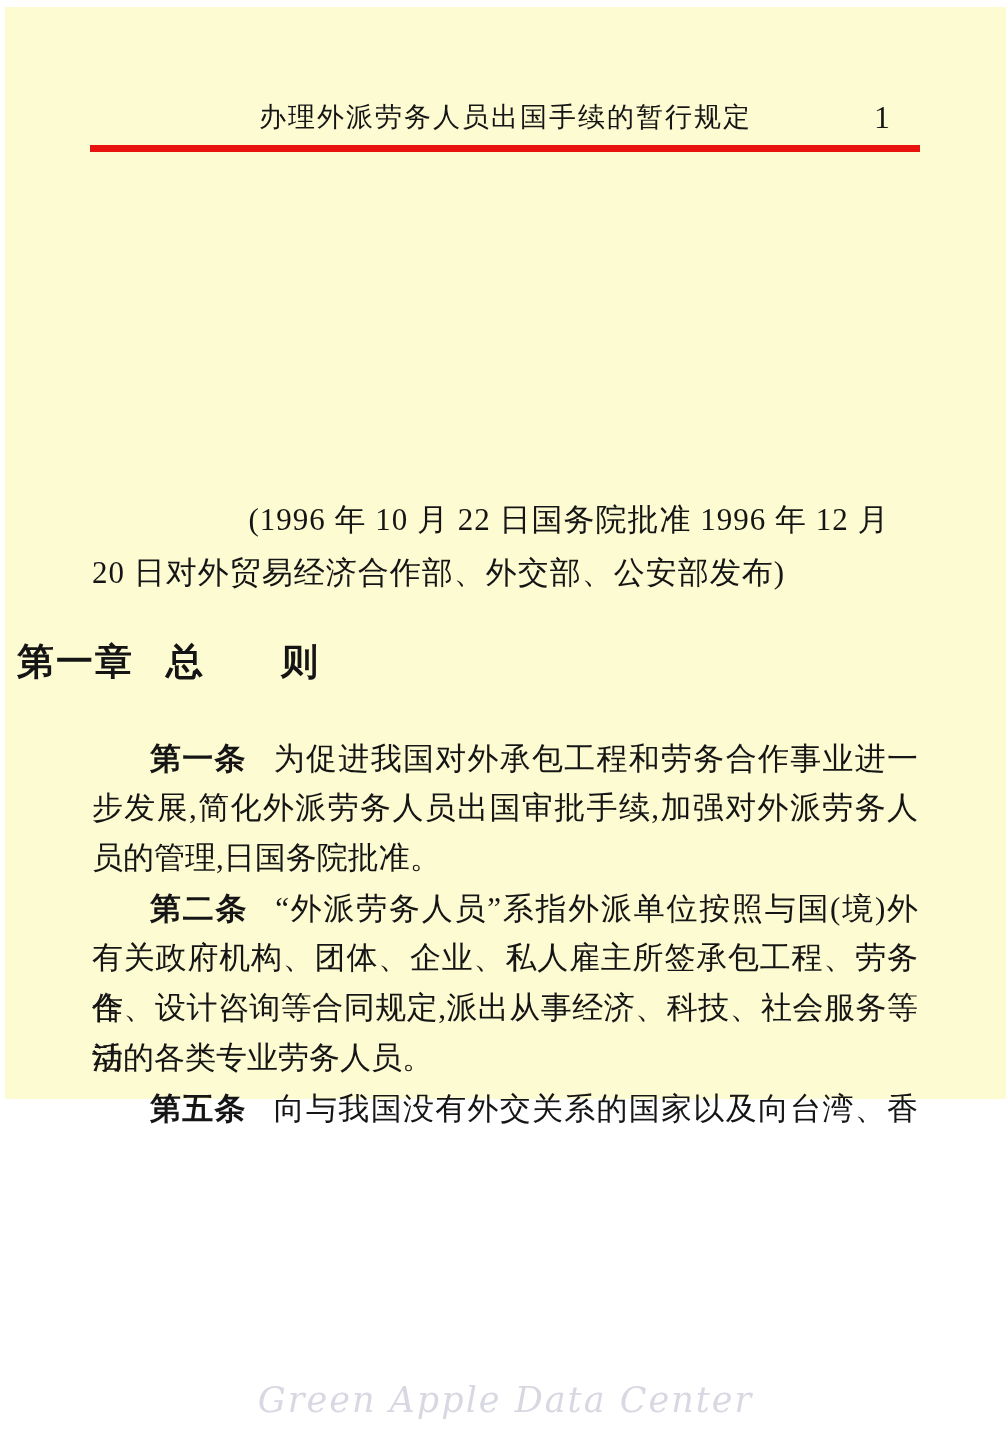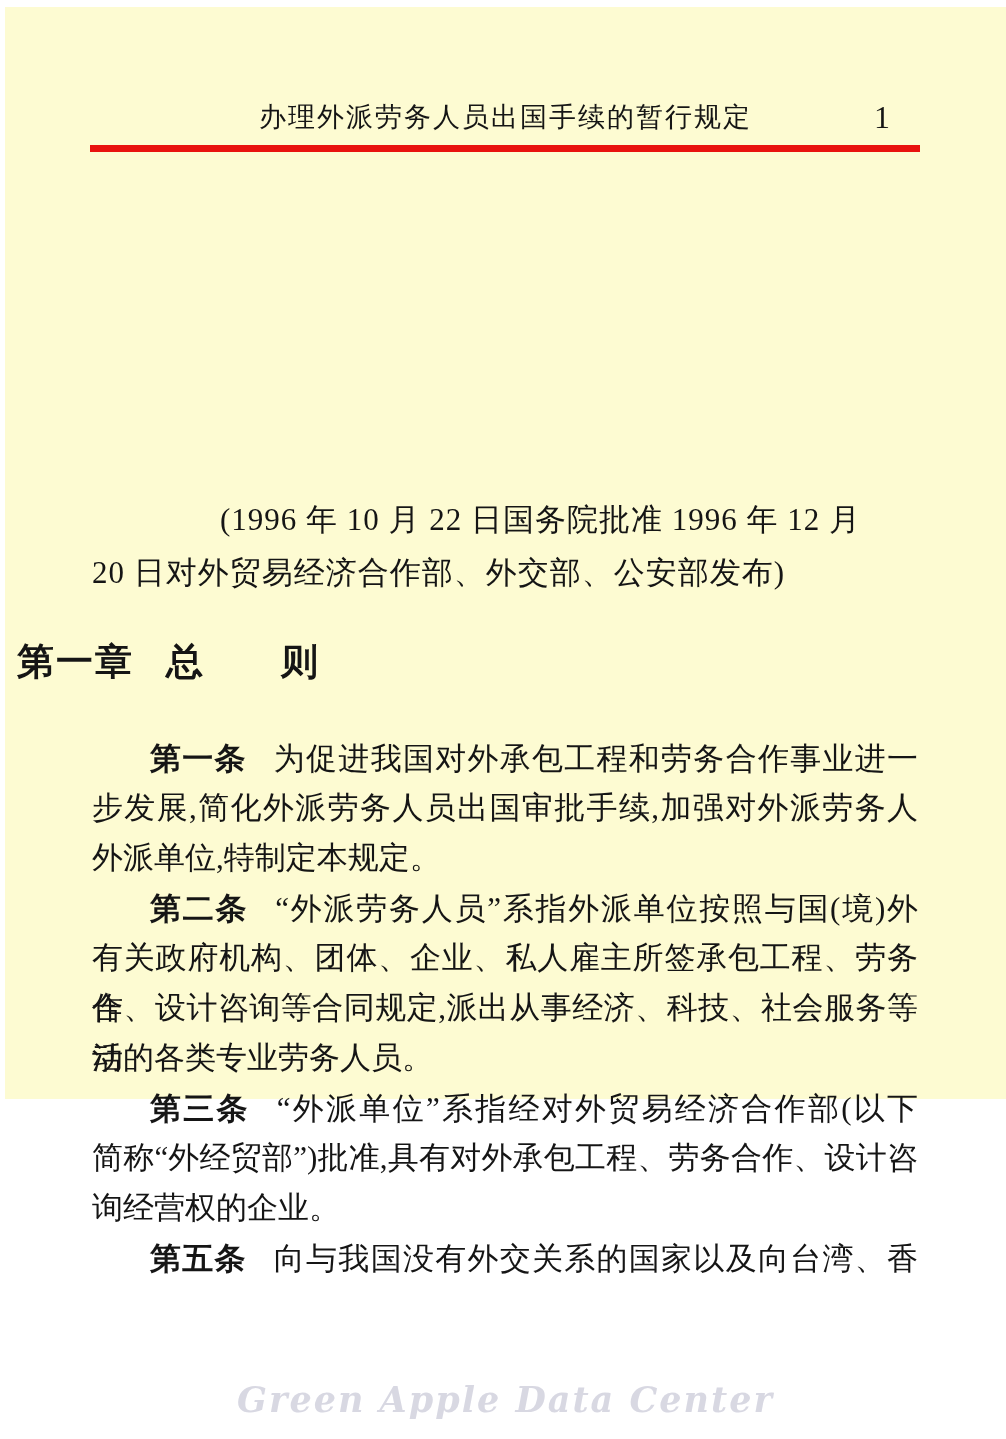--- a/index.html
+++ b/index.html
@@ -44,21 +44,21 @@
     letter-spacing:5px;
   }
   .doc-title .title-line{display:block;}
   
   .preamble{
     position:absolute;top:486px;left:87px;width:826px;
     font-size:31px;line-height:53px;
     letter-spacing:1px;
   }
   .pre-line{height:53px;white-space:nowrap;}
-  .pre-indent{padding-left:128px;}
+  .pre-indent{padding-left:128px;text-align:center;}
   
   .chapter{
     position:absolute;top:632px;left:12px;width:100%;
     margin:0;text-align:left;
     font-family:"DejaVu Sans","Liberation Sans",sans-serif;
     font-weight:bold;
     font-size:37px;line-height:46px;
     letter-spacing:2px;
   }
   .chapter .ch-t1{margin-left:32px;}
@@ -87,21 +87,20 @@
   
   .watermark{
     position:absolute;top:1372px;left:0;width:100%;
     text-align:center;
     font-family:"DejaVu Serif","Liberation Serif",serif;
     font-style:italic;
     font-size:35px;line-height:42px;
     letter-spacing:2px;
     color:#BFBFD0;
     opacity:0.6;
-    font-weight:bold;
   }
 </style>
 </head>
 <body>
 
 <div class="page">
 
   <div class="running-title">办理外派劳务人员出国手续的暂行规定</div>
   <div class="page-number">1</div>
   <div class="red-rule"></div>
@@ -114,35 +113,30 @@
 
   <h2 class="chapter">
     <span>第一章</span><span class="ch-t1">总</span><span class="ch-t2">则</span>
   </h2>
 
   <div class="body-text">
 
     <p class="article">
       <span class="line first just"><span class="article-label">第一条</span><span>为促进我国对外承包工程和劳务合作事业进一</span></span>
       <span class="line just">步发展,简化外派劳务人员出国审批手续,加强对外派劳务人</span>
-      <span class="line">外派单位,特制定本规定。</span>
+      <span class="line">员的管理,日国务院批准。</span>
     </p>
 
     <p class="article">
       <span class="line first just"><span class="article-label">第二条</span><span>“外派劳务人员”系指外派单位按照与国(境)外</span></span>
       <span class="line just">有关政府机构、团体、企业、私人雇主所签承包工程、劳务合</span>
       <span class="line just">作、设计咨询等合同规定,派出从事经济、科技、社会服务等活</span>
       <span class="line">动的各类专业劳务人员。</span>
     </p>
 
-    <p class="article">
-      <span class="line first just"><span class="article-label">第三条</span><span>“外派单位”系指经对外贸易经济合作部(以下</span></span>
-      <span class="line just">简称“外经贸部”)批准,具有对外承包工程、劳务合作、设计咨</span>
-      <span class="line">询经营权的企业。</span>
-    </p>
 
 
     <p class="article">
       <span class="line first just"><span class="article-label">第五条</span><span>向与我国没有外交关系的国家以及向台湾、香</span></span>
     </p>
 
   </div>
 
   <div class="watermark">Green Apple Data Center</div>
 

